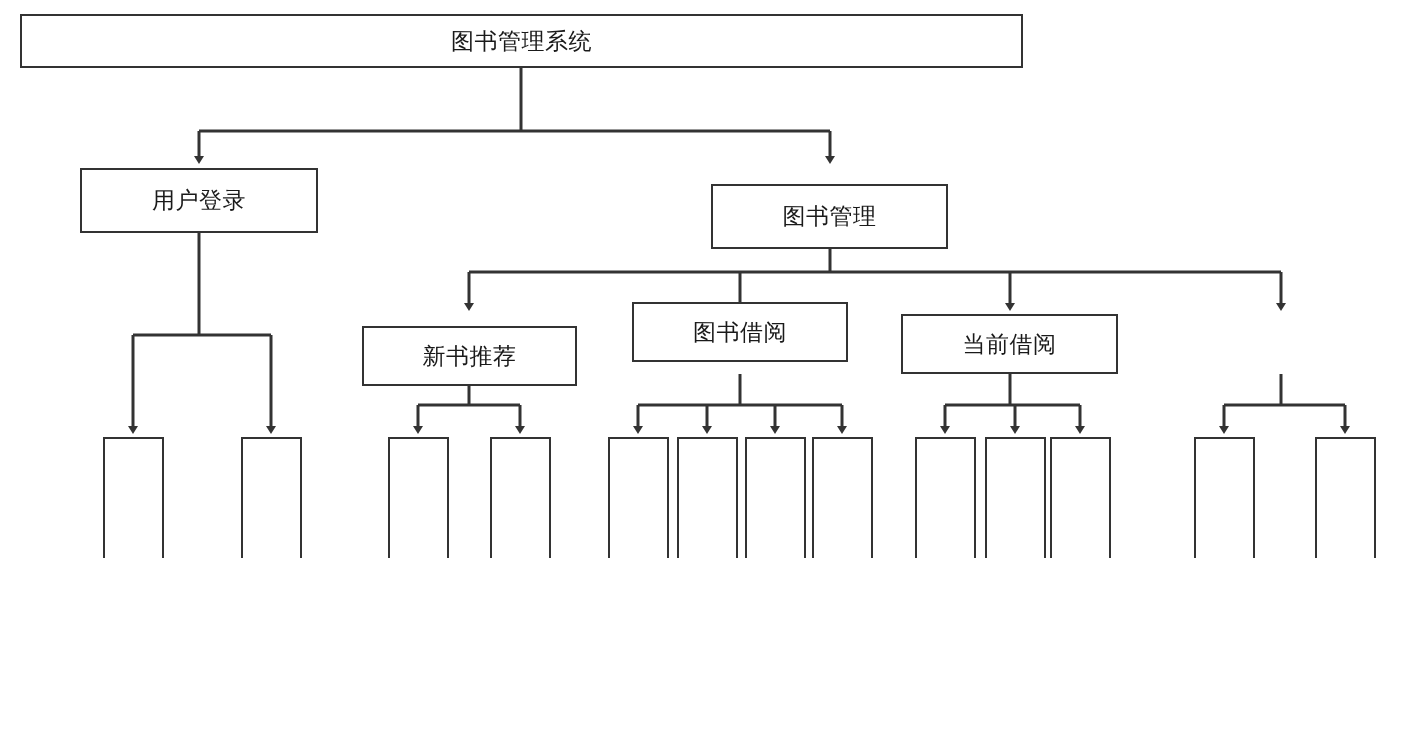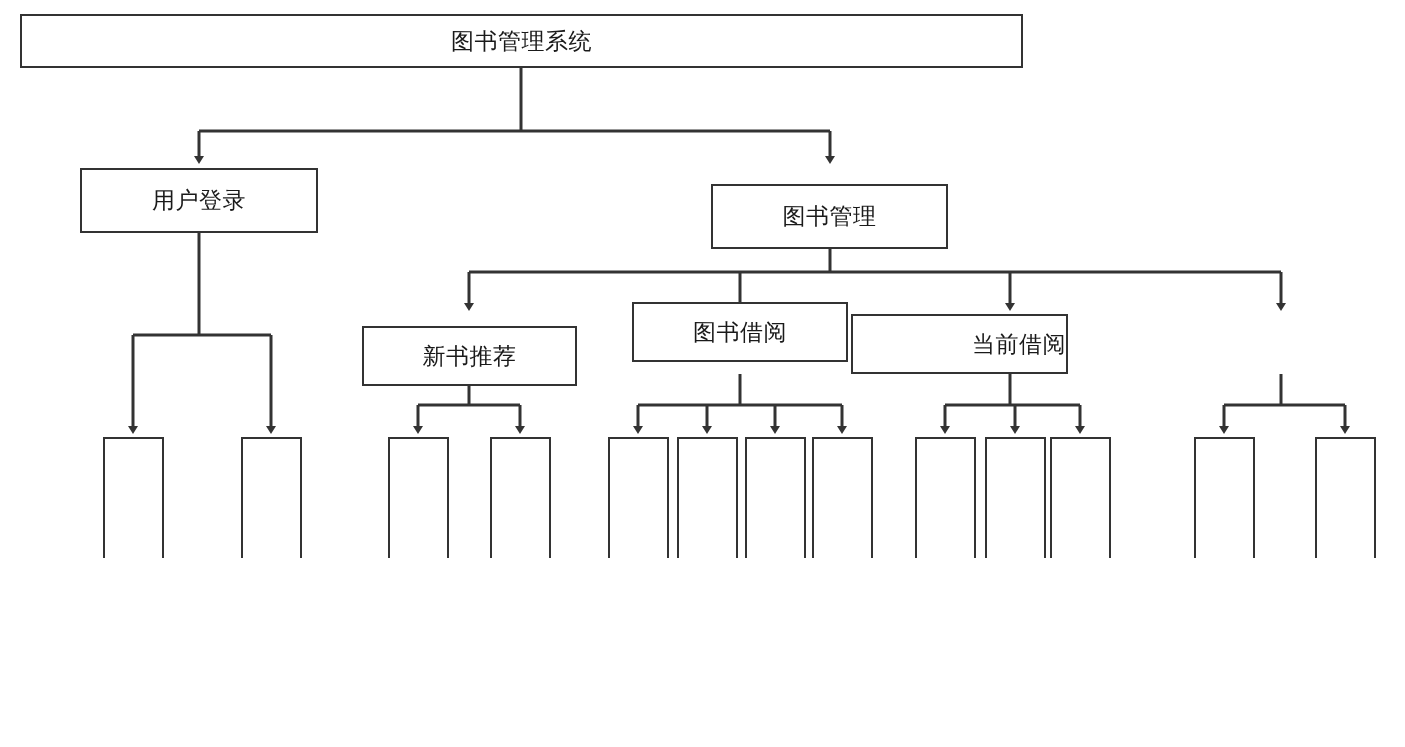--- a/index.html
+++ b/index.html
@@ -129,21 +129,21 @@
   <div class="node horiz" style="left:711px; top:184px; width:237px; height:65px;">
     <span>图书管理</span>
   </div>
 
   <div class="node horiz" style="left:362px; top:314px; width:215px; height:60px;margin-top:12px;">
     <span>新书推荐</span>
   </div>
   <div class="node horiz" style="left:632px; top:302px; width:216px; height:60px;">
     <span>图书借阅</span>
   </div>
-  <div class="node horiz" style="left:851px; top:314px; width:217px; height:60px;justify-content:flex-end;">
+  <div class="node horiz" style="left:901px; top:314px; width:217px; height:60px;">
     <span>当前借阅</span>
   </div>
 
   <div class="node vert" style="left:103px; top:437px; width:61px; height:298px;">
     <span>用户登录</span>
   </div>
   <div class="node vert" style="left:241px; top:437px; width:61px; height:298px;">
     <span>注销登录</span>
   </div>
 

